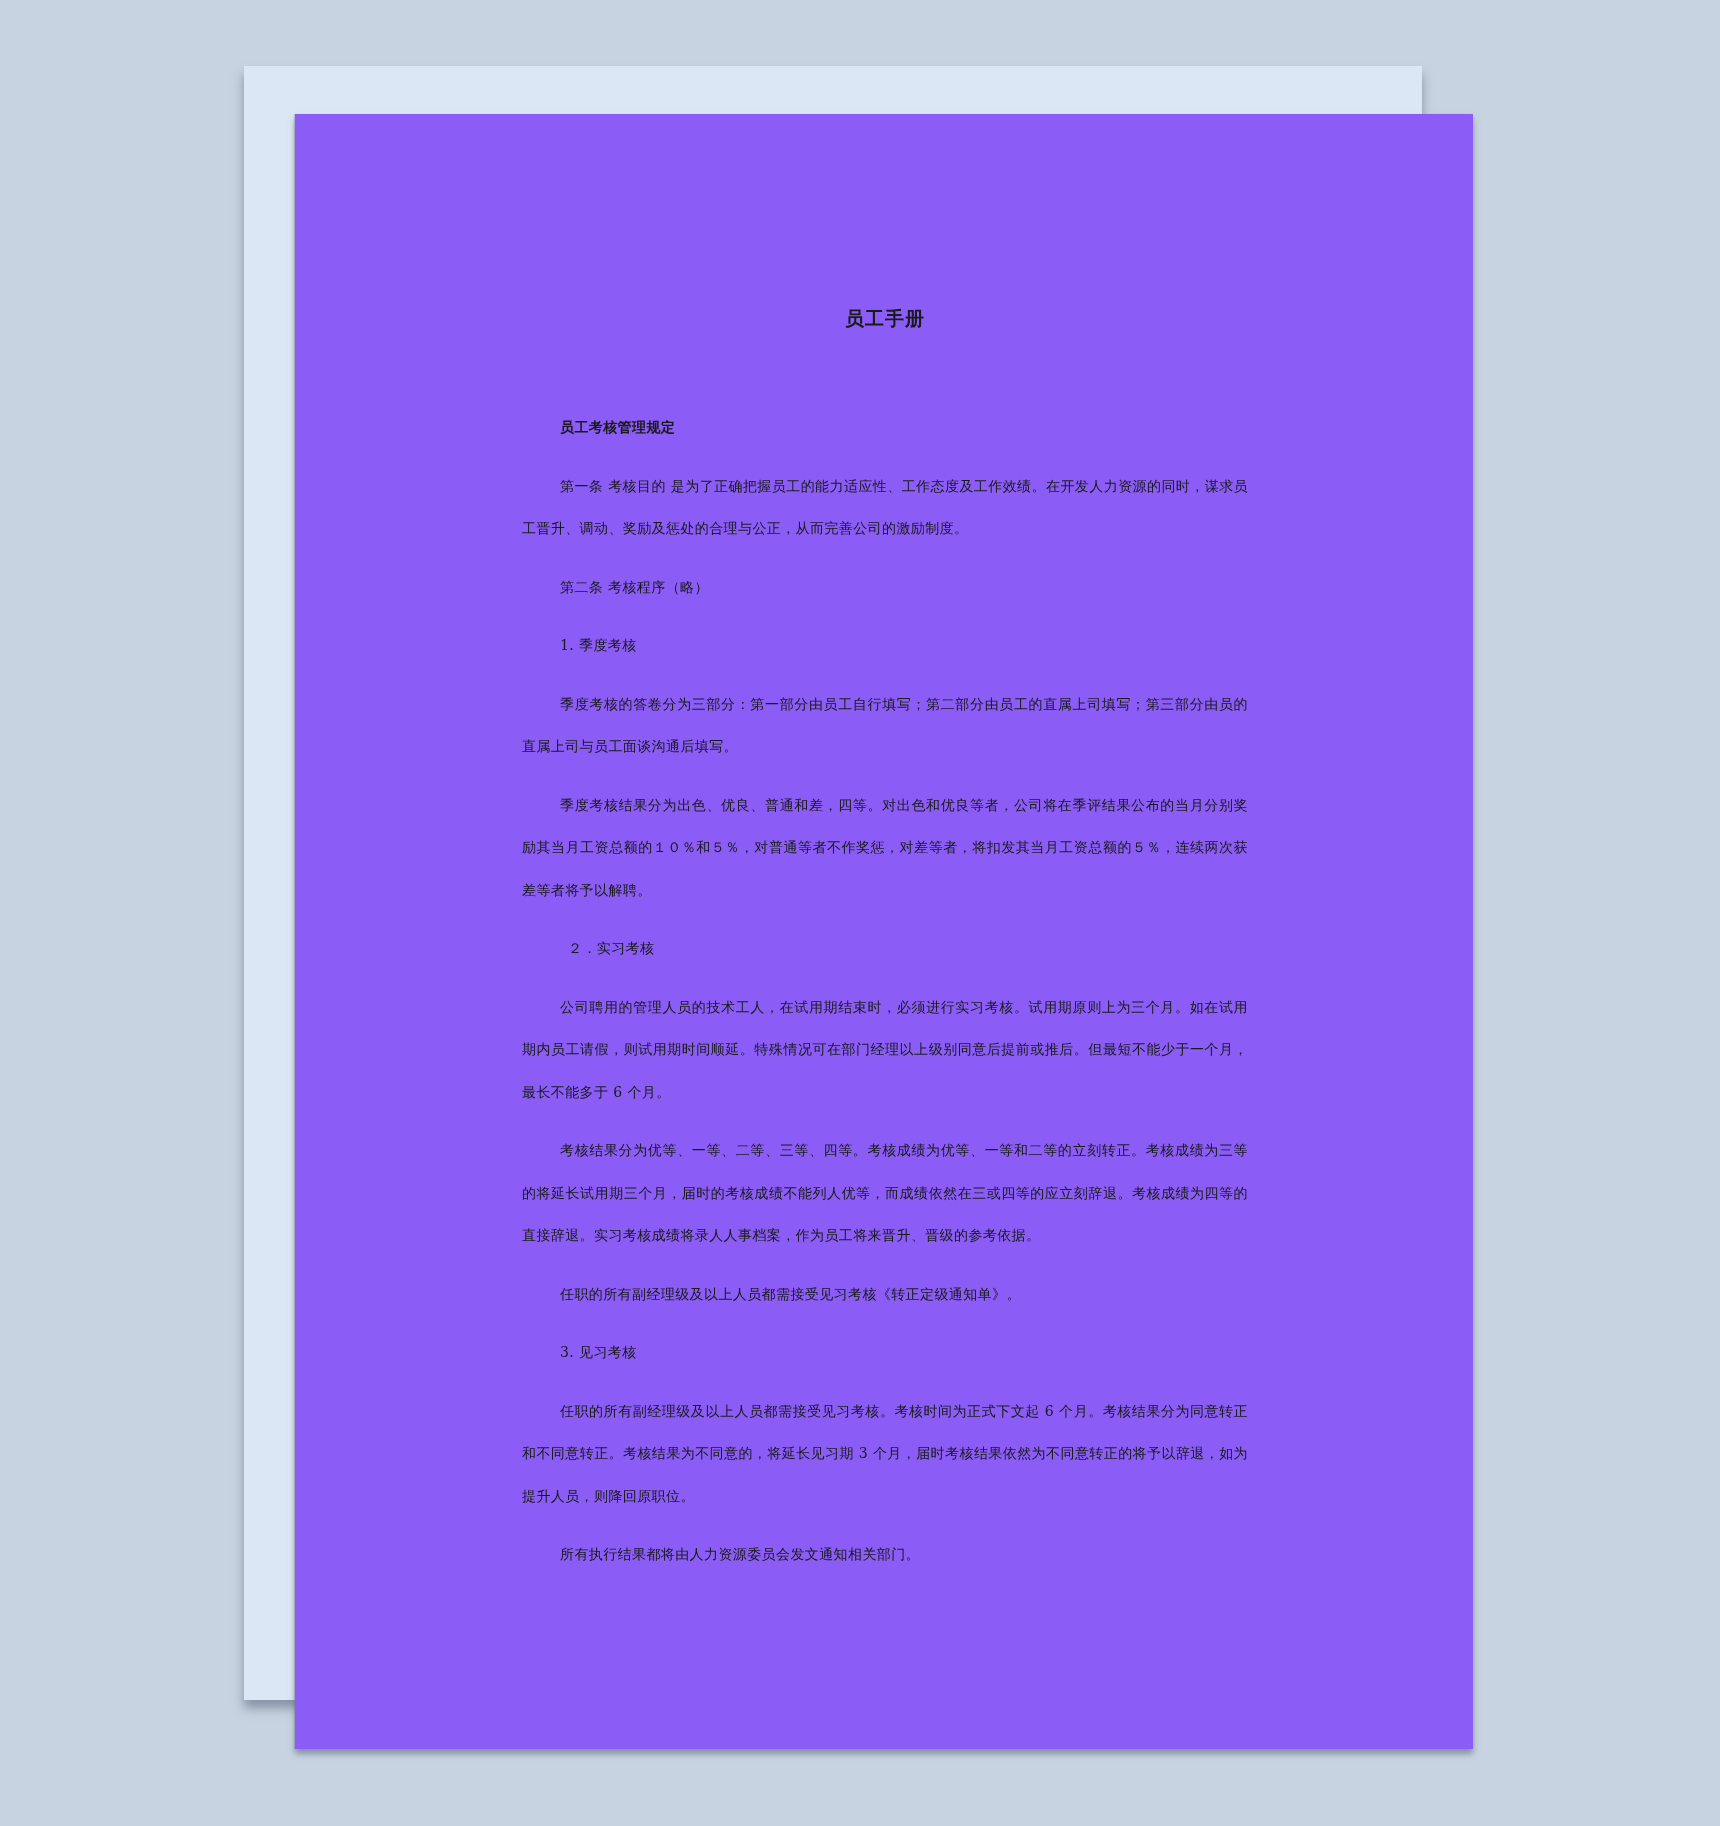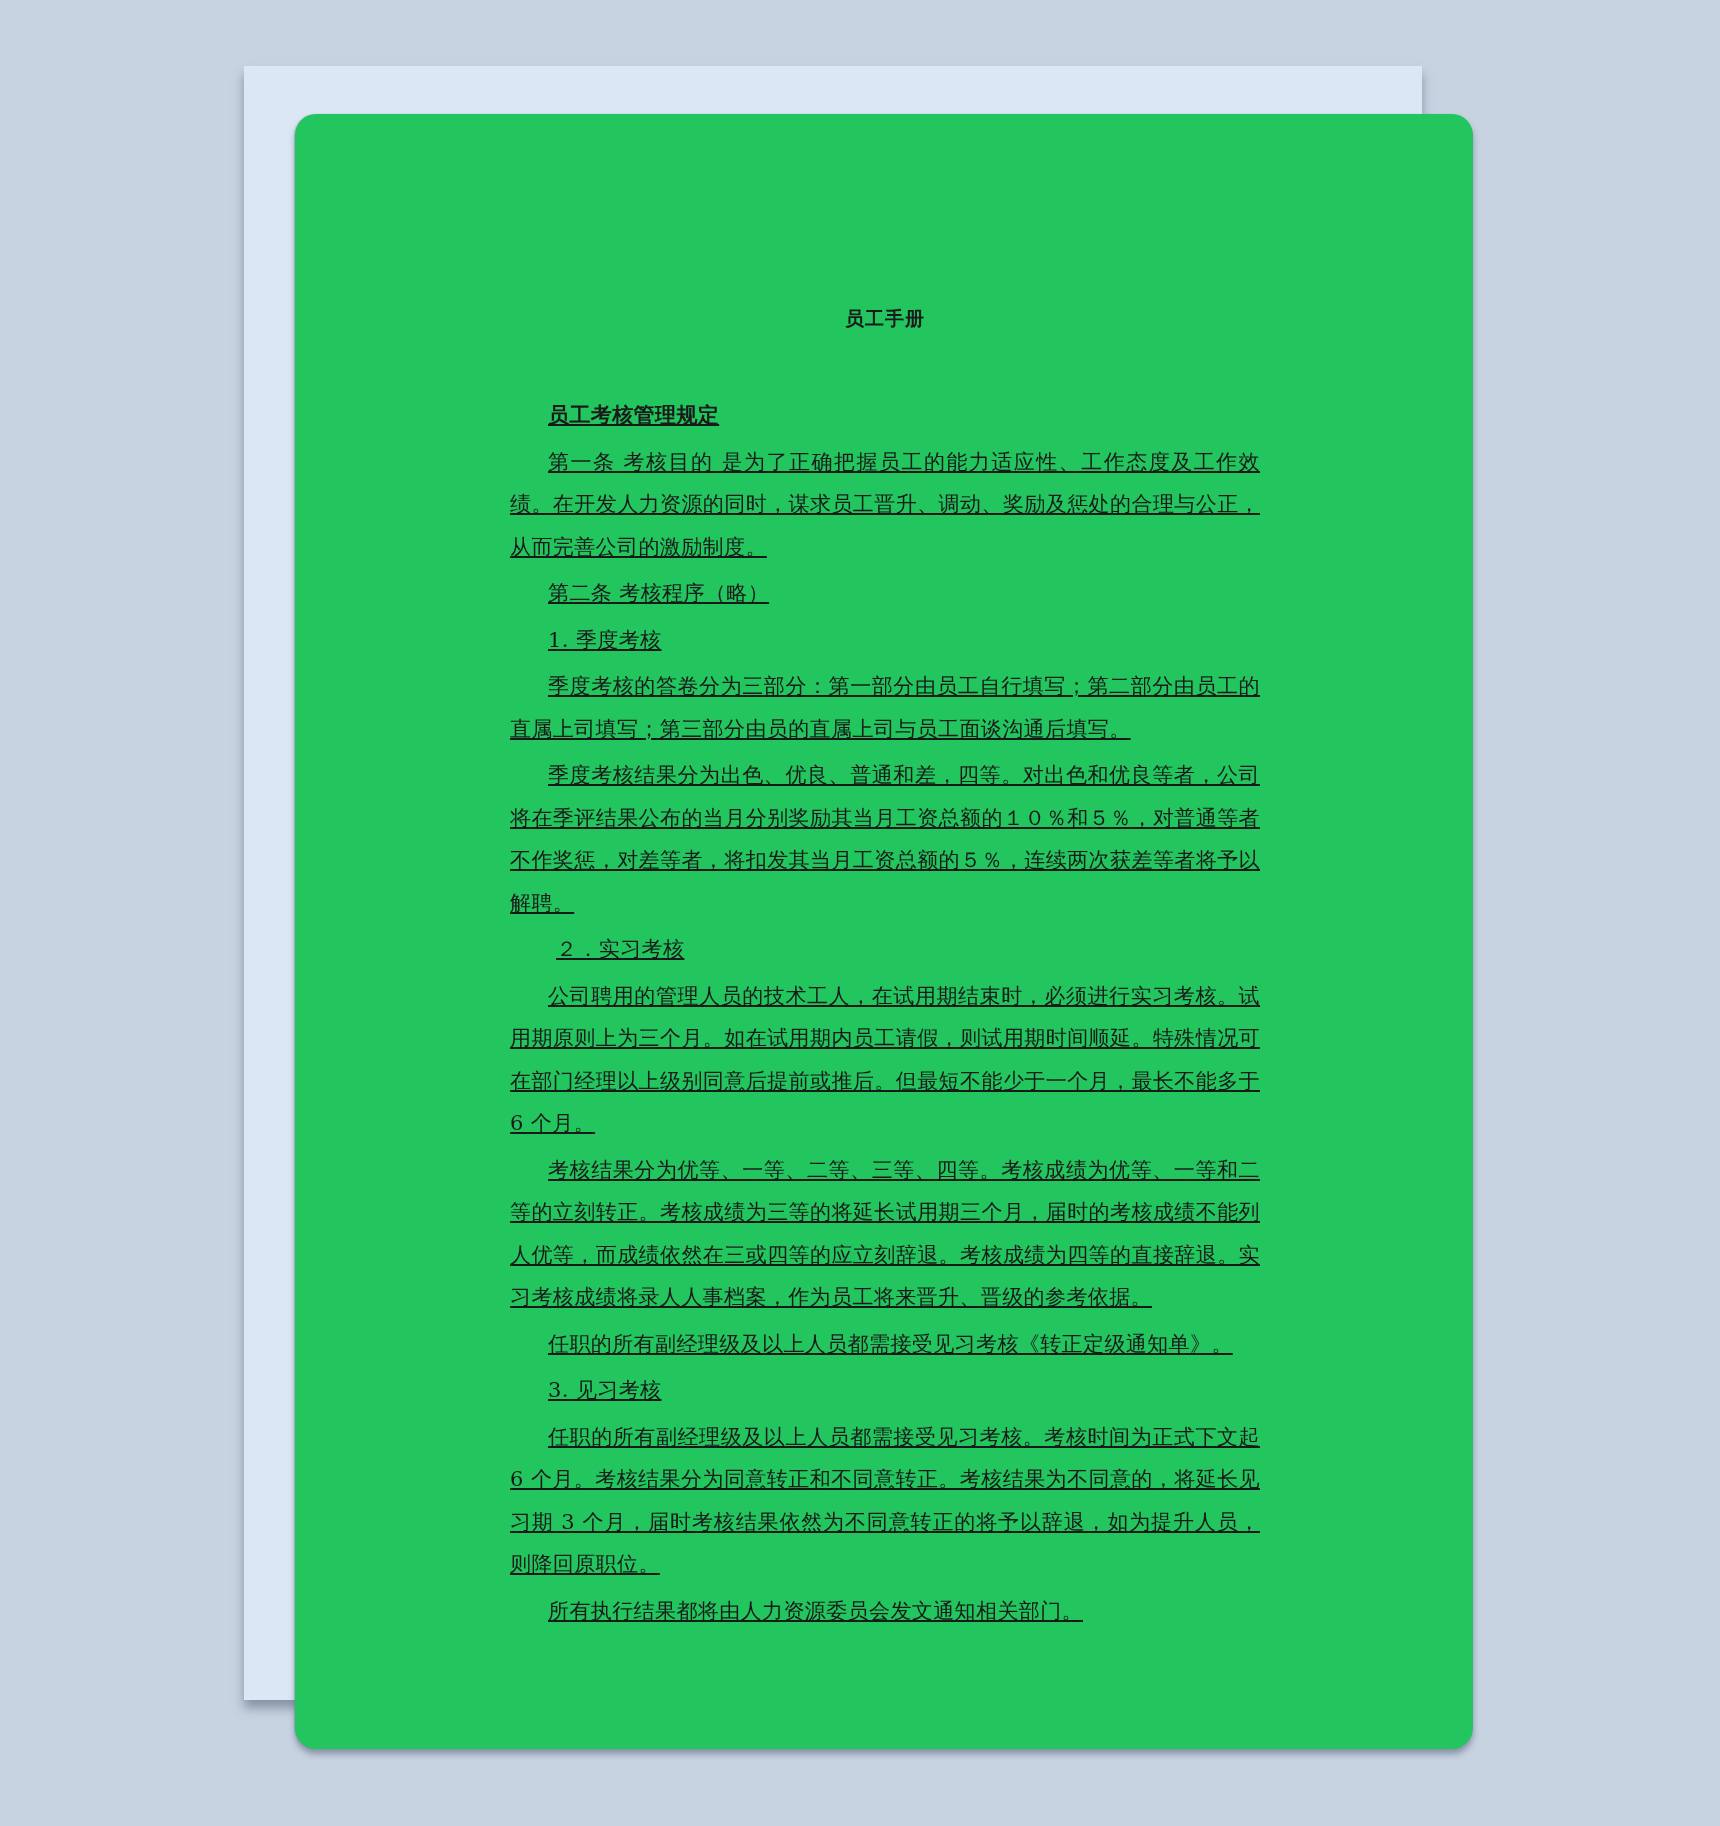--- a/index.html
+++ b/index.html
@@ -11,38 +11,36 @@
     }
     .back-page {
       position: absolute; left: 244px; top: 66px;
       width: 1178px; height: 1634px;
       background: #dce7f5;
       box-shadow: 0 8px 10px rgba(80,95,115,0.55);
     }
     .front-page {
       position: absolute; left: 295px; top: 114px;
       width: 1178px; height: 1635px;
-      background: #22c55e;
+      background: #8b5cf6;
       box-shadow: 0 5px 6px rgba(80,95,115,0.55), -1px 0 1px rgba(120,135,155,0.35);
-      border-radius: 21px;
     }
     .doc {
       position: absolute; left: 211px; top: 0; width: 758px;
       color: #1a1a1a;
     }
     .doc-title {
       position: absolute; top: 192px; left: 0; width: 100%;
       text-align: center; font-size: 19px; font-weight: bold; letter-spacing: 1px;
     }
     .doc-body { position: absolute; top: 276px; left: 0; width: 100%; }
     .para {
-      font-size: 21px; line-height: 42.5px; margin: 4px;
+      font-size: 14px; line-height: 42.5px; margin: 16px;
       text-indent: 38px; text-align: justify;
       letter-spacing: 0.4px;
-      text-decoration: underline;
     }
     .para.heading { font-weight: bold; }
     .para.sub { text-indent: 38px; }
     .para.sub2 { text-indent: 46px; }
   </style>
 </head>
 <body>
 
 <div class="back-page"></div>
 

